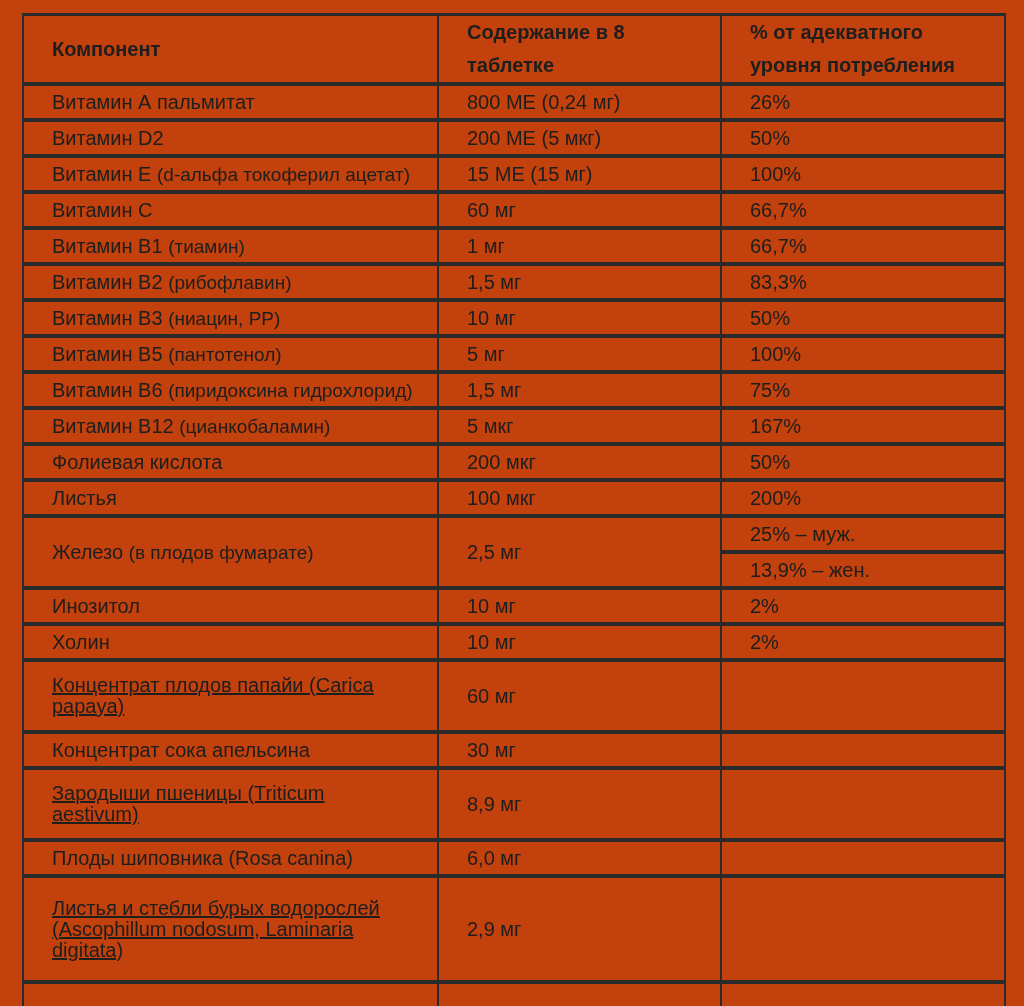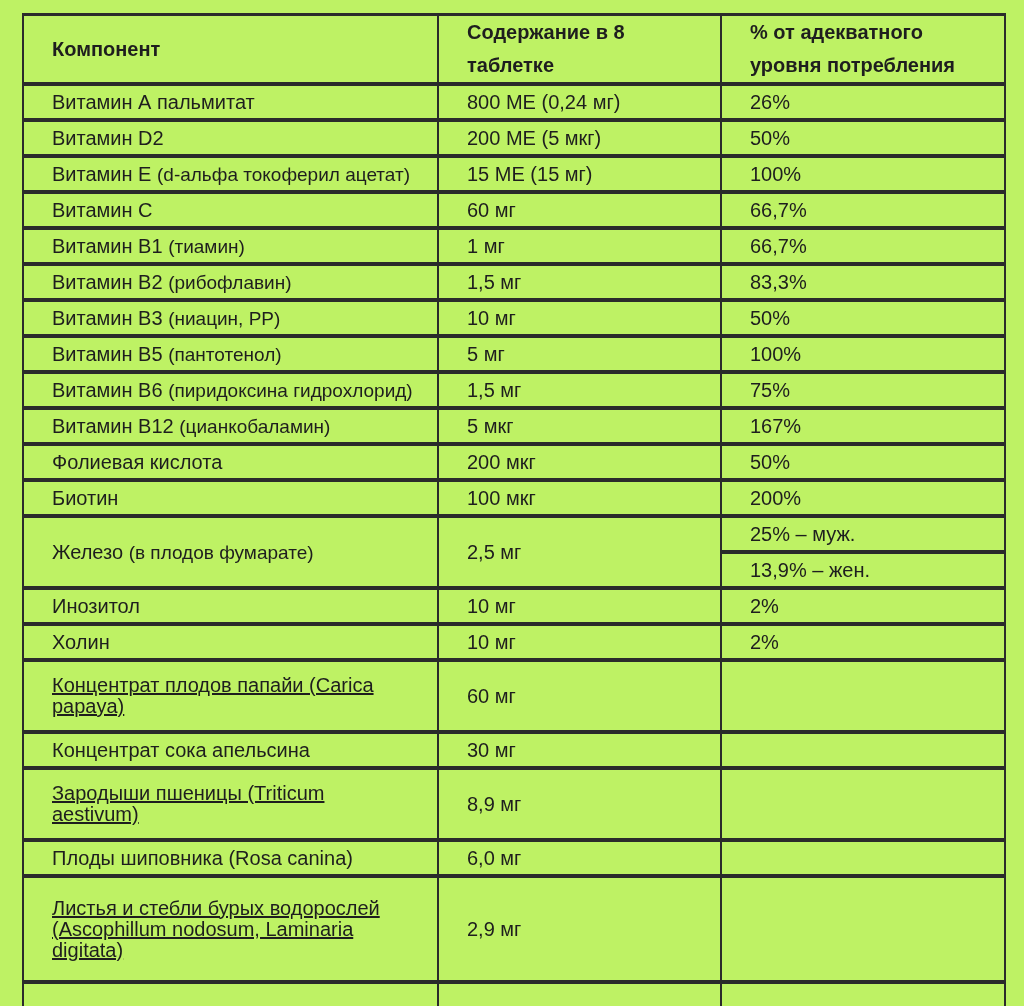--- a/index.html
+++ b/index.html
@@ -4,21 +4,21 @@
 <style>
   html, body {
     margin: 0; padding: 0;
     background: #ffffff;
   }
   .page {
     position: relative;
     width: 1024px;
     height: 1006px;
     overflow: hidden;
-    background: #bef264;
+    background: #c2410c;
     font-family: "Liberation Sans", sans-serif;
     color: #1e1e1e;
   }
   .tbl-wrap {
     position: absolute;
     left: 22px;
     top: 13px;
   }
   table.nutrients {
     border-collapse: separate;
@@ -161,21 +161,21 @@
       </tr>
       <tr class="h36">
         <td>
               <span class="cell-name"><span class="nm">Фолиевая кислота</span> <span class="nt"></span></span>
             </td>
         <td>200 мкг</td>
         <td>50%</td>
       </tr>
       <tr class="h36">
         <td>
-              <span class="cell-name"><span class="nm">Биотин</span> <span class="nt"></span></span>
+              <span class="cell-name"><span class="nm">Листья</span> <span class="nt"></span></span>
             </td>
         <td>100 мкг</td>
         <td>200%</td>
       </tr>
 
       <tr class="h36">
         <td rowspan="2">
               <span class="cell-name"><span class="nm">Железо</span> <span class="nt">(в плодов фумарате)</span></span>
             </td>
         <td rowspan="2">2,5 мг</td>

